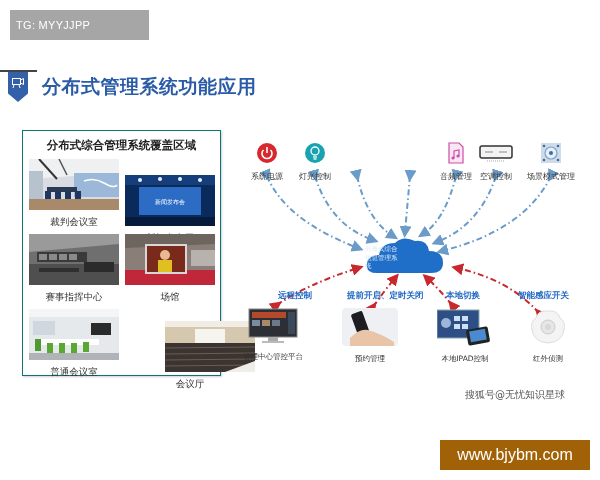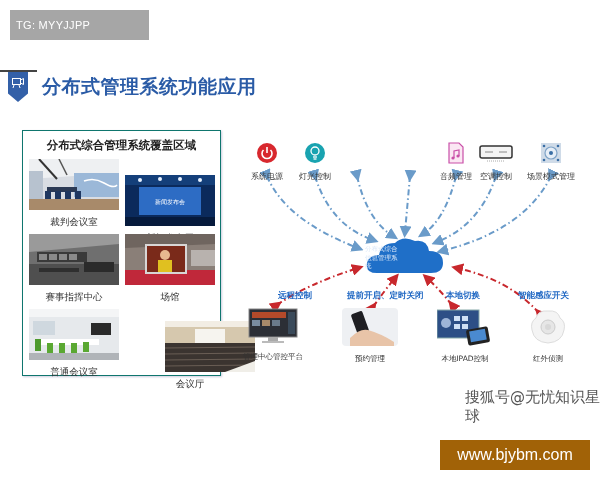--- a/index.html
+++ b/index.html
@@ -48,21 +48,21 @@
     font-size: 6.5px; line-height: 9px;
   }
 
   .ctrl-label { position: absolute; font-size: 8.5px; font-weight: bold; color: #1f67c3; white-space: nowrap; }
 
   .endpoint { position: absolute; width: 80px; text-align: center; }
   .endpoint-img { margin: 0 auto; }
   .endpoint-label { font-size: 7.5px; color: #333; margin-top: 4px; white-space: nowrap; }
 
   .source-credit {
-    position: absolute; left: 465px; top: 388px; font-size: 15px; color: #555;
+    position: absolute; left: 465px; top: 388px; font-size: 10px; color: #555;
   }
   .watermark-bottom {
     position: absolute; left: 440px; top: 440px; width: 150px; height: 30px; background: #a16207;
     color: #fff; font-family: "Liberation Sans", sans-serif; font-size: 16px; line-height: 30px;
     text-align: center;
   }
 </style>
 </head>
 <body>
 

